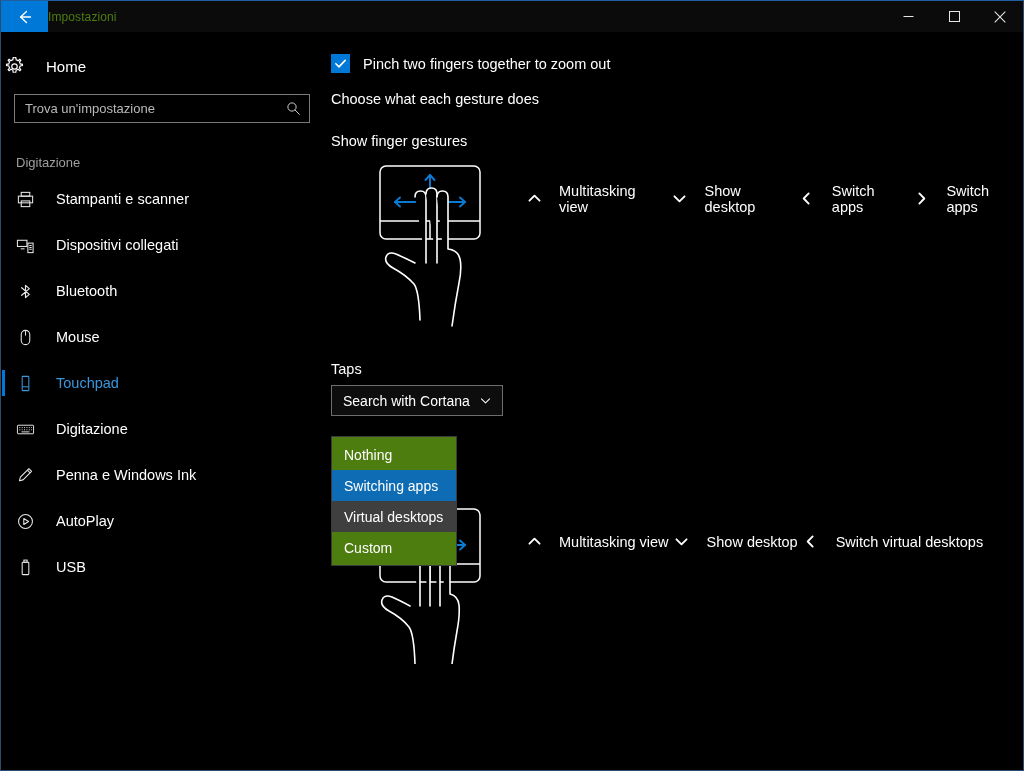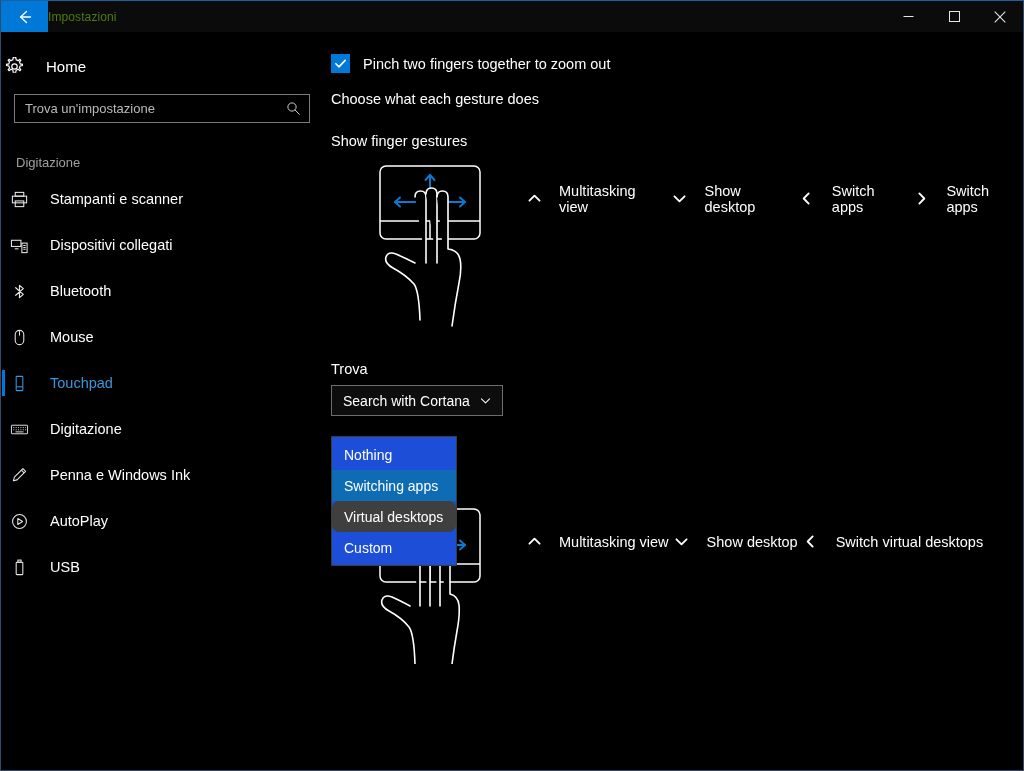--- a/index.html
+++ b/index.html
@@ -80,21 +80,21 @@
   #search-input::placeholder { color: #b9b9b9; opacity: 1; }
   #search-icon { padding: 0 8px 0 4px; display:flex; align-items:center; }
 
   #sidebar-group-title {
     padding: 26px 0 6px 14px;
     font-size: 13px; color: #9f9f9f;
   }
   .nav-item {
     position: relative;
     display: flex; align-items: center;
-    height: 46px; padding-left: 8px;
+    height: 46px; padding-left: 14px;
     cursor: pointer;
   }
   .nav-item .nav-ico {
     width: 26px; display: flex; align-items: center; justify-content: flex-start;
   }
   .nav-item .nav-label {
     padding-left: 14px; font-size: 14.5px; color: #ffffff;
   }
   .nav-item.selected .nav-label { color: #3a96dd; }
   .nav-item.selected::before {
@@ -177,34 +177,34 @@
     font-size: 14px; color: #ffffff;
     white-space: nowrap;
   }
   #taps-chevron { padding-right: 10px; display:flex; align-items:center; }
 
   
   #dropdown-popup {
     position: absolute;
     left: 9px; top: 75px;
     width: 126px;
-    background: #1d4ed8;
+    background: #4d7c0f;
     border: 1px solid #3b3b3b;
     padding: 2px 0;
     z-index: 40;
   }
   .dd-item {
     height: 31px; display: flex; align-items: center;
     padding-left: 12px;
     font-size: 14px; color: #ffffff;
     cursor: pointer;
     white-space: nowrap;
   }
   .dd-item.selected { background: #0d6cb4; }
-  .dd-item.hovered  { background: #3f3f3f; border-radius: 7px; }
+  .dd-item.hovered  { background: #3f3f3f; }
 
   #taps-area { position: relative; }
 </style>
 </head>
 <body>
 
 <div id="window">
 
   <div id="titlebar">
     <div id="back-btn">
@@ -444,21 +444,21 @@
               <svg width="15" height="15" viewBox="0 0 16 16">
                   <path d="M5.7 2.6 L11 8 L5.7 13.4" fill="none" stroke="#ffffff" stroke-width="2" stroke-linecap="round" stroke-linejoin="round"></path>
                 </svg>
             </span>
             <span class="gesture-text">Switch apps</span>
           </div>
         </div>
       </div>
 
       <div id="taps-area">
-        <div id="taps-label">Trova</div>
+        <div id="taps-label">Taps</div>
         <div id="taps-combo">
           <span id="taps-value">Search with Cortana</span>
           <span id="taps-chevron">
             <svg width="13" height="13" viewBox="0 0 16 16">
                 <path d="M3 6 L8 11 L13 6" fill="none" stroke="#ffffff" stroke-width="1.25" stroke-linecap="round" stroke-linejoin="round"></path>
               </svg>
           </span>
         </div>
 
         <div id="dropdown-popup">

